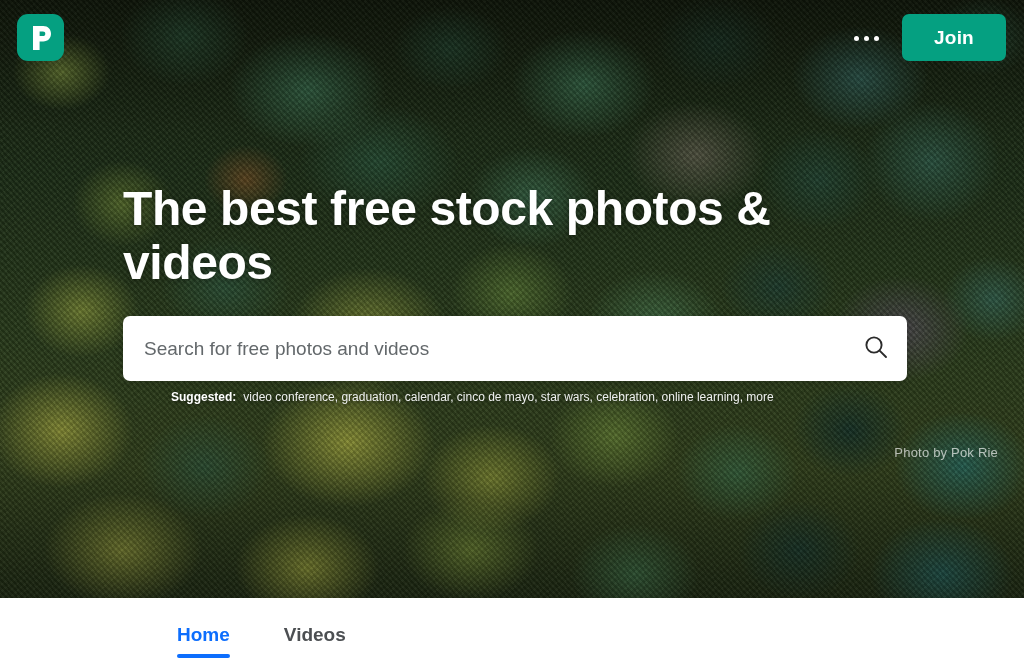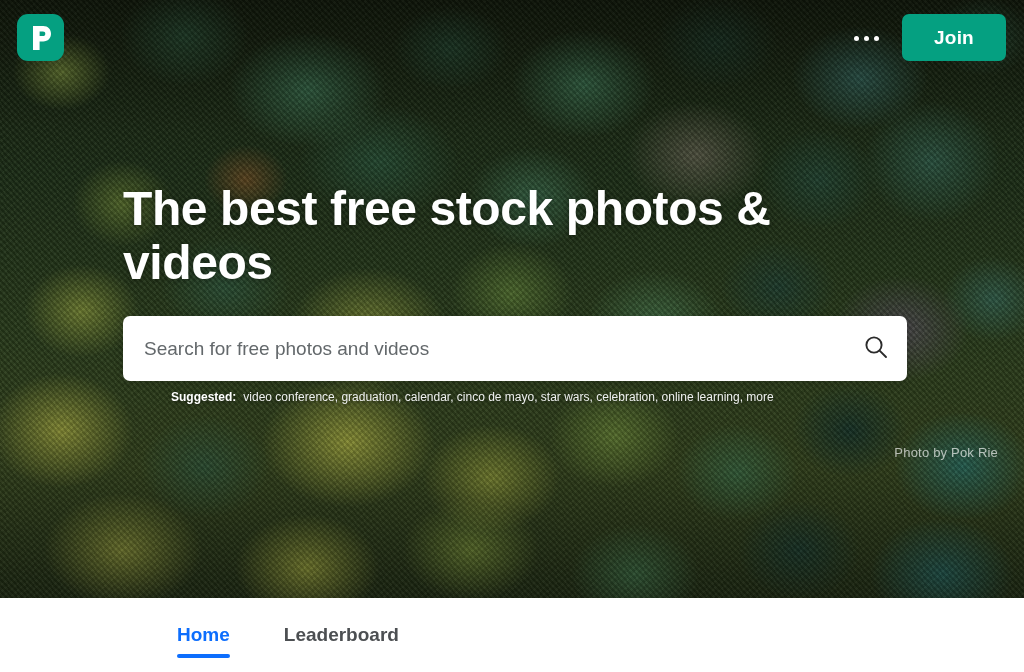--- a/index.html
+++ b/index.html
@@ -325,16 +325,16 @@
   </div>
 
   <div class="suggested">
     <b>Suggested:</b><span>video conference, graduation, calendar, cinco de mayo, star wars, celebration, online learning, more</span>
   </div>
 
   <div class="photo-credit">Photo by Pok Rie</div>
 
   <div class="navbar">
     <div class="nav-item active">Home</div>
-    <div class="nav-item">Leaderboard</div>
+    <div class="nav-item">Videos</div>
   </div>
 
 </div>
 
 </body></html>

